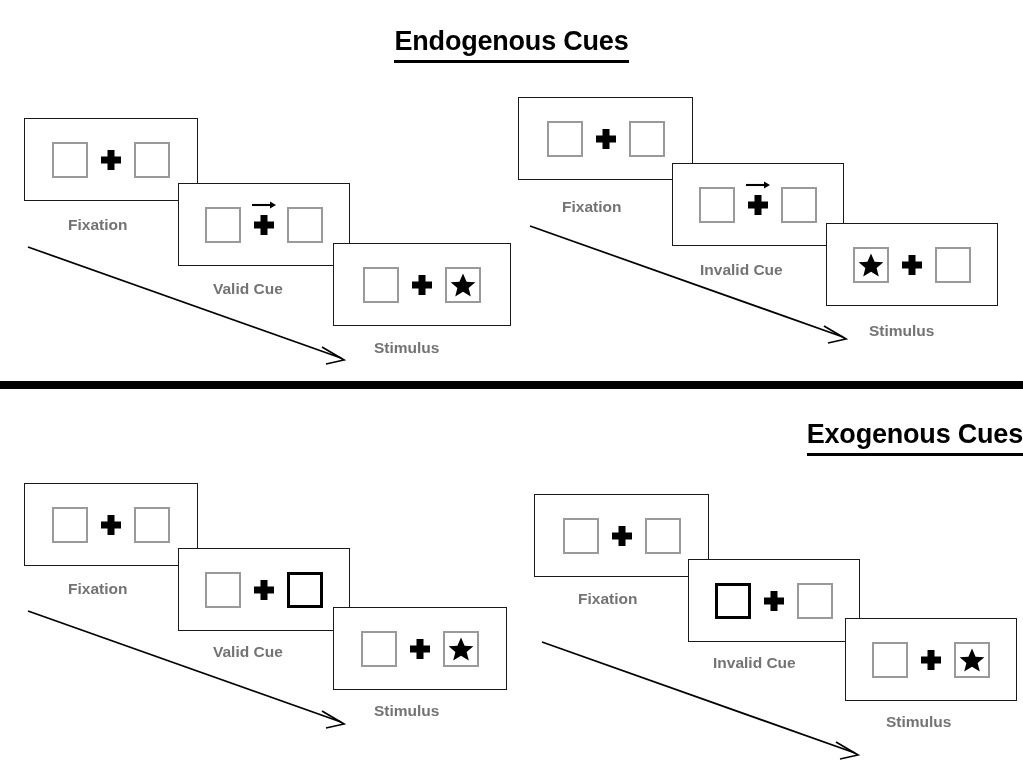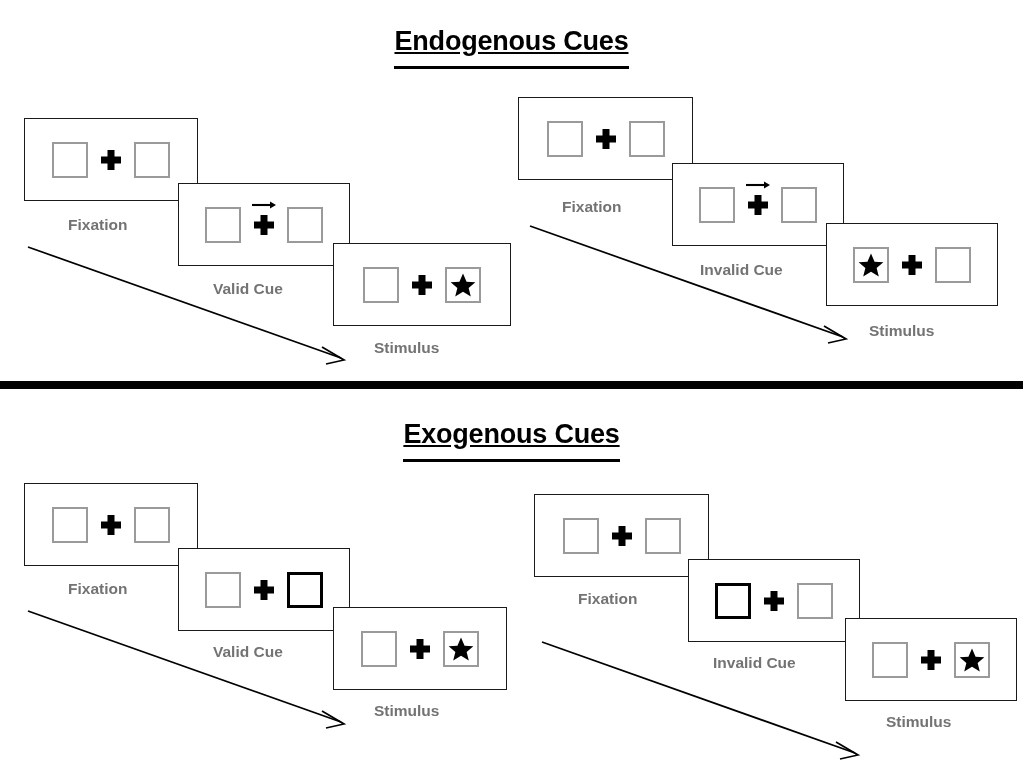--- a/index.html
+++ b/index.html
@@ -22,23 +22,22 @@
     width: 100%;
     left: 0;
     text-align: center;
     font-size: 27px;
     font-weight: bold;
     letter-spacing: -0.2px;
     color: #000;
   }
   .section-title span {
     border-bottom: 3px solid #000;
-    padding-bottom: 9px;
+    padding-bottom: 3px;
     display: inline-block;
-    text-decoration: underline;
   }
 
   
   .divider {
     position: absolute;
     left: 0;
     width: 1023px;
     height: 8px;
     background: #000;
   }
@@ -219,21 +218,21 @@
       </svg>
     </div>
     <div class="plus"></div>
     <div class="box"></div>
   </div>
 </div>
 <div class="caption" style="left:869px; top:322px;">Stimulus</div>
 
 <div class="divider" style="top:381px;"></div>
 
-<div class="section-title" style="top:419px;">
+<div class="section-title" style="top:419px;text-align:right;">
   <span>Exogenous Cues</span>
 </div>
 
 <svg class="time-arrow" style="left:26px; top:607px; width:330px; height:125px;" viewBox="0 0 330 125">
   <line x1="2" y1="4" x2="315" y2="115" stroke="#000" stroke-width="1.7"></line>
   <polyline points="296,104 318,117 300,121" fill="none" stroke="#000" stroke-width="1.7"></polyline>
 </svg>
 
 <div class="frame" style="left:24px; top:483px; width:174px; height:83px;">
   <div class="frame-inner">

